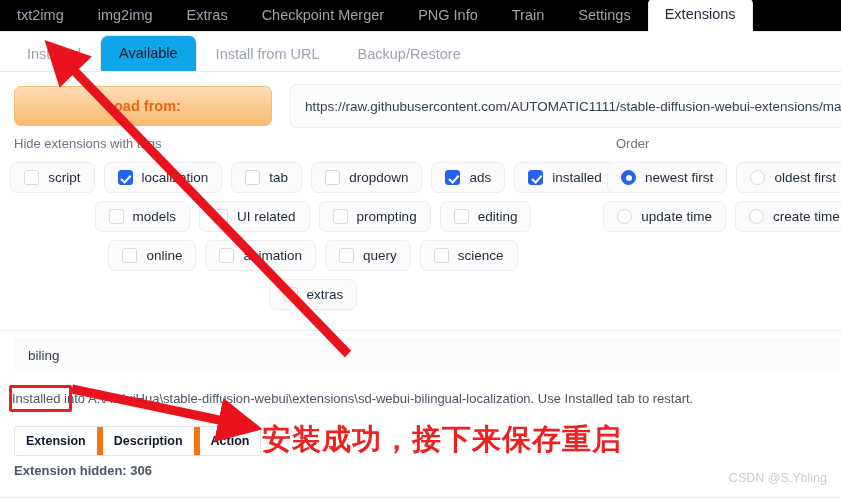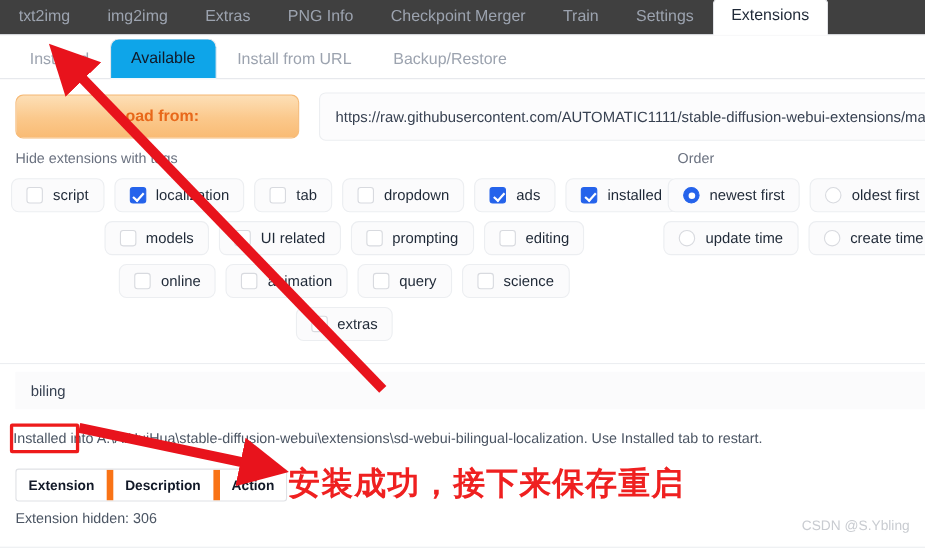--- a/index.html
+++ b/index.html
@@ -15,21 +15,21 @@
     width: 841px; height: 501px;
     background: #ffffff;
     color: #1f2937;
   }
 
   
   .main-tabs {
     position: absolute; top: 0; left: 0; width: 841px; height: 32px;
     display: flex; align-items: flex-end;
     border-bottom: 1px solid #e5e7eb;
-    background: #404040;
+    background: #000000;
   }
   .main-tab {
     font-size: 14.5px;
     color: #9ca3af;
     padding: 6px 16px 8px 16px;
     line-height: 18px;
     white-space: nowrap;
     border: 1px solid transparent;
     border-bottom: none;
     position: relative;
@@ -180,21 +180,21 @@
   }
   .th {
     font-size: 12.5px; font-weight: bold; color: #111827;
     padding: 6px 11px;
     border-right: 6px solid #f97316;
     line-height: 16px;
   }
   .th:last-child { border-right: none; }
   .hidden-count {
     position: absolute; left: 14px; top: 463px;
-    font-size: 13px; color: #4b5563;
+    font-size: 13px; color: #4b5563; font-weight: bold;
   }
   .watermark {
     position: absolute; right: 14px; top: 471px;
     font-size: 12.5px; color: #c9ccd1;
   }
   .bottom-rule {
     position: absolute; left: 0; top: 497px; width: 841px;
     border-top: 1px solid #eceef1;
   }
 
@@ -223,22 +223,22 @@
 </style>
 </head>
 <body>
 
 <div id="app">
 
   <div class="main-tabs">
     <div class="main-tab">txt2img</div>
     <div class="main-tab">img2img</div>
     <div class="main-tab">Extras</div>
+    <div class="main-tab">Checkpoint Merger</div>
     <div class="main-tab">PNG Info</div>
-    <div class="main-tab">Checkpoint Merger</div>
     <div class="main-tab">Train</div>
     <div class="main-tab">Settings</div>
     <div class="main-tab active">Extensions</div>
   </div>
 
   <div class="sub-tabs">
     <div class="sub-tab">Installed</div>
     <div class="sub-tab active">Available</div>
     <div class="sub-tab">Install from URL</div>
     <div class="sub-tab">Backup/Restore</div>

